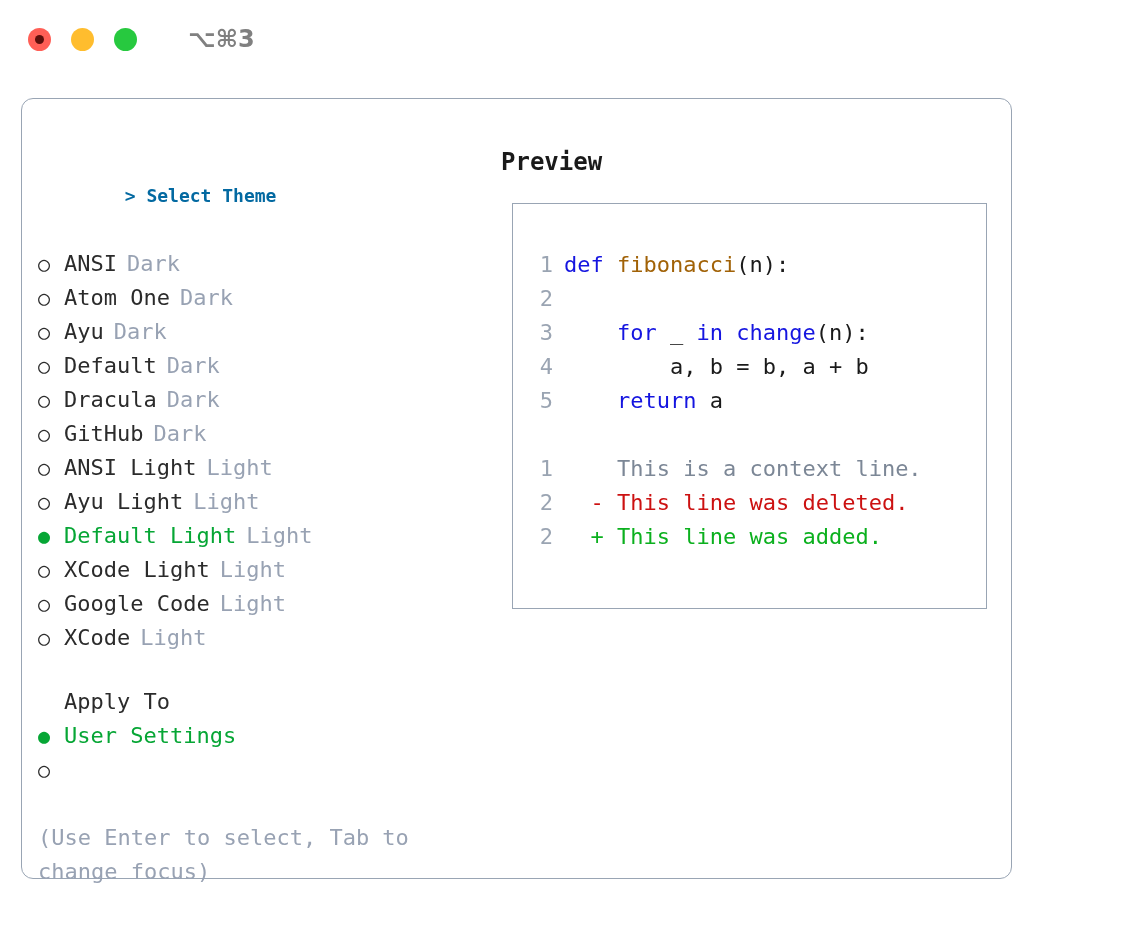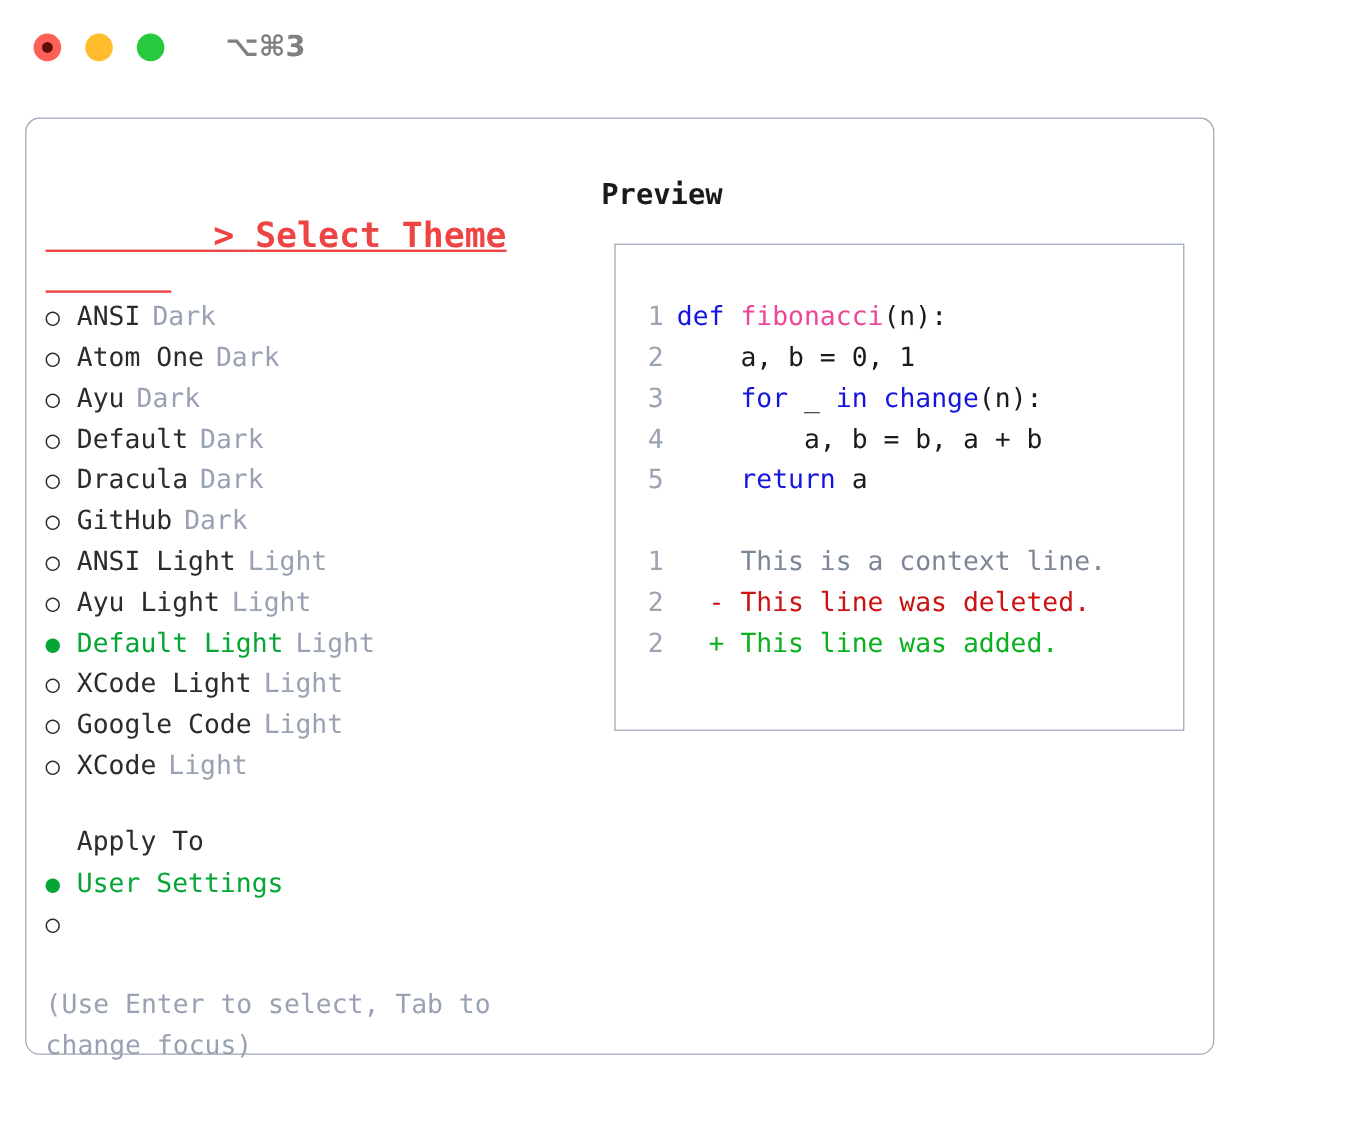--- a/index.html
+++ b/index.html
@@ -91,26 +91,25 @@
     width: 452px;
   }
   .right-col {
     position: absolute;
     left: 479px;
     top: 46px;
     width: 495px;
   }
 
   .heading {
-    font-size: 29px;
+    font-size: 18px;
     font-weight: bold;
-    color: #ef4444;
-    line-height: 34px;
-    white-space: pre;
-    text-decoration: underline;
+    color: #0369a1;
+    line-height: 34px;
+    white-space: pre;
   }
   .heading .caret { margin-right: 0; }
 
   .opt-list { margin: 0; padding: 0; }
 
   .opt {
     display: flex;
     align-items: baseline;
     height: 34px;
     line-height: 34px;
@@ -185,21 +184,21 @@
   .lineno {
     display: inline-block;
     width: 24px;
     flex: 0 0 24px;
     text-align: right;
     color: #9aa4b2;
     margin-right: 11px;
   }
   .code-text { color: #1a1a1a; }
   .tok-kw   { color: #1515e0; }
-  .tok-fn   { color: #ec4899; }
+  .tok-fn   { color: #a16207; }
   .tok-plain{ color: #1a1a1a; }
   .blank-line { height: 34px; }
 
   .diff-ctx  { color: #7c8796; }
   .diff-del  { color: #cc1111; }
   .diff-add  { color: #0bb01e; }
 </style>
 </head>
 <body>
 
@@ -250,21 +249,21 @@
 
       <div class="hint">(Use Enter to select, Tab to change focus)</div>
     </div>
 
     <div class="right-col">
       <div class="preview-title">Preview</div>
 
       <div class="preview-box">
         <div id="code-block">
             <div class="code-line"><span class="lineno">1</span><span class="code-text"><span class="tok-kw">def</span><span class="tok-plain"> </span><span class="tok-fn">fibonacci</span><span class="tok-plain">(n):</span></span></div>
-            <div class="code-line"><span class="lineno">2</span><span class="code-text">    <span class="tok-plain">a, b = 0, 1</span></span></div>
+            <div class="code-line"><span class="lineno">2</span></div>
             <div class="code-line"><span class="lineno">3</span><span class="code-text">    <span class="tok-kw">for</span><span class="tok-plain"> _ </span><span class="tok-kw">in</span><span class="tok-plain"> </span><span class="tok-kw">change</span><span class="tok-plain">(n):</span></span></div>
             <div class="code-line"><span class="lineno">4</span><span class="code-text">        <span class="tok-plain">a, b = b, a + b</span></span></div>
             <div class="code-line"><span class="lineno">5</span><span class="code-text">    <span class="tok-kw">return</span><span class="tok-plain"> a</span></span></div>
           </div>
         <div class="blank-line"></div>
         <div id="diff-block">
             <div class="code-line"><span class="lineno">1</span><span class="diff-ctx">    This is a context line.</span></div>
             <div class="code-line"><span class="lineno">2</span><span class="diff-del">  - This line was deleted.</span></div>
             <div class="code-line"><span class="lineno">2</span><span class="diff-add">  + This line was added.</span></div>
           </div>

